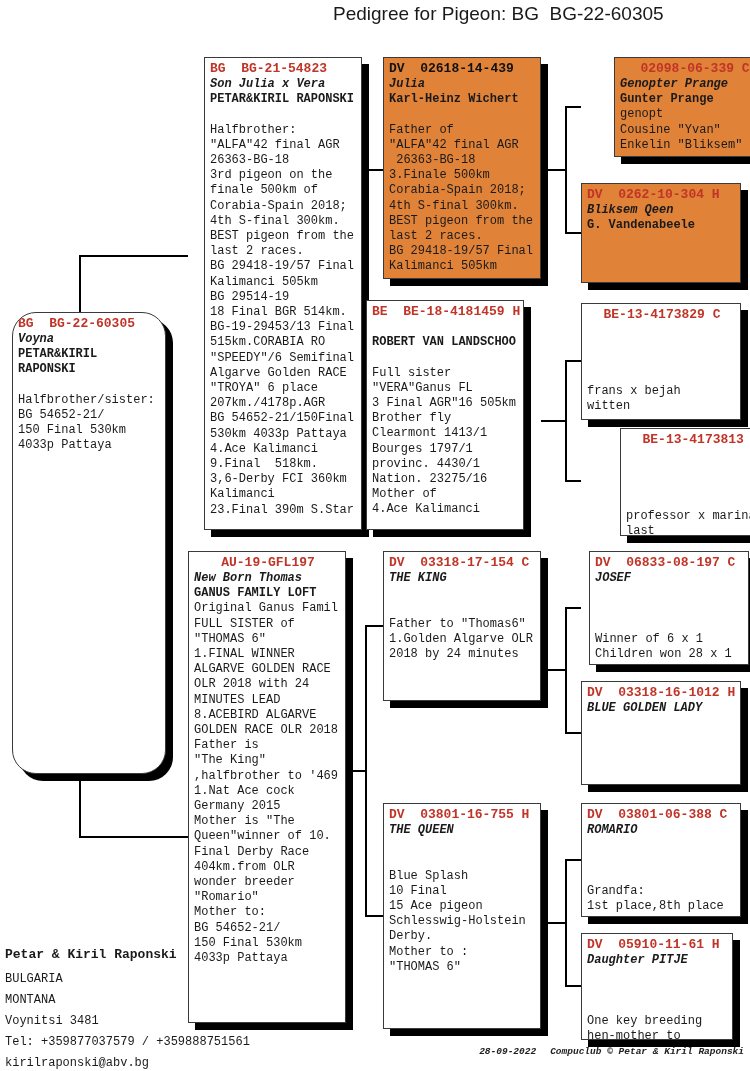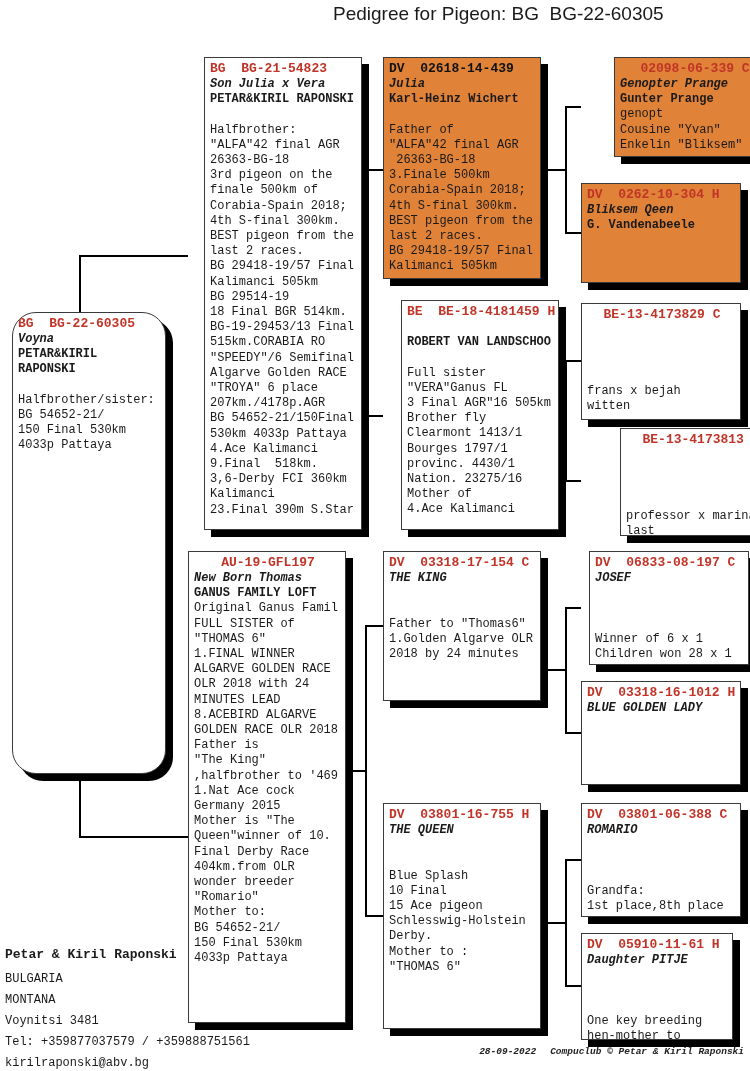--- a/index.html
+++ b/index.html
@@ -26,21 +26,21 @@
   .box-name{font-style:italic;font-weight:bold;}
   .box-owner{font-weight:bold;}
   .box-name,.box-owner{font-size:12px;line-height:15.2px;min-height:15.2px;white-space:pre-wrap;}
   .box-body{font-size:12px;line-height:15.2px;white-space:pre-wrap;}
   .ln{position:absolute;background:#000;}
   
   #bx-subject{left:12px;top:312px;width:154px;height:462px;border-radius:24px;}
   #bx-sire{left:188px;top:57px;width:158px;height:473px;margin-left:16px;}
   #bx-dam{left:188px;top:551px;width:158px;height:472px;}
   #bx-julia{left:383px;top:57px;width:158px;height:222px;}
-  #bx-be18{left:401px;top:300px;width:158px;height:230px;}
+  #bx-be18{left:366px;top:300px;width:158px;height:230px;}
   #bx-king{left:383px;top:551px;width:158px;height:150px;}
   #bx-queen{left:383px;top:803px;width:158px;height:226px;}
   #bx-p02098{left:614px;top:57px;width:160px;height:100px;}
   #bx-p0262{left:581px;top:183px;width:160px;height:100px;}
   #bx-p829{left:581px;top:303px;width:160px;height:117px;}
   #bx-p813{left:581px;top:428px;width:160px;height:108px;margin-left:39px;}
   #bx-josef{left:589px;top:551px;width:160px;height:114px;}
   #bx-bgl{left:581px;top:681px;width:160px;height:104px;}
   #bx-romario{left:581px;top:803px;width:160px;height:114px;}
   #bx-pitje{left:581px;top:933px;width:152px;height:107px;}

